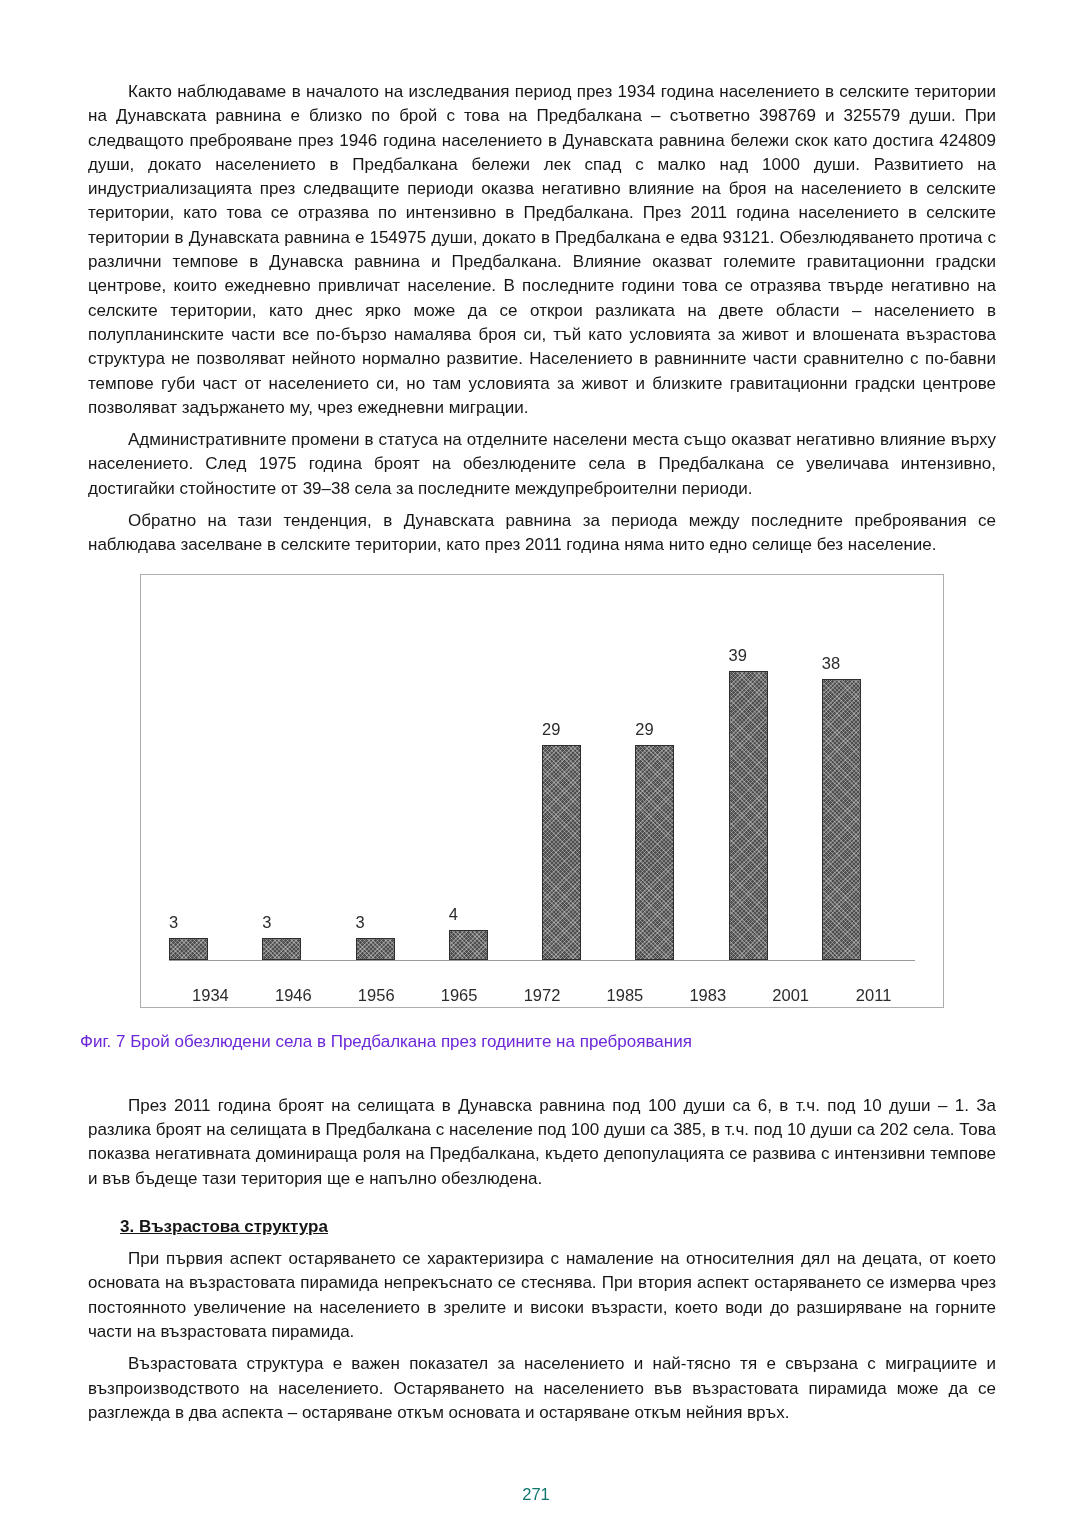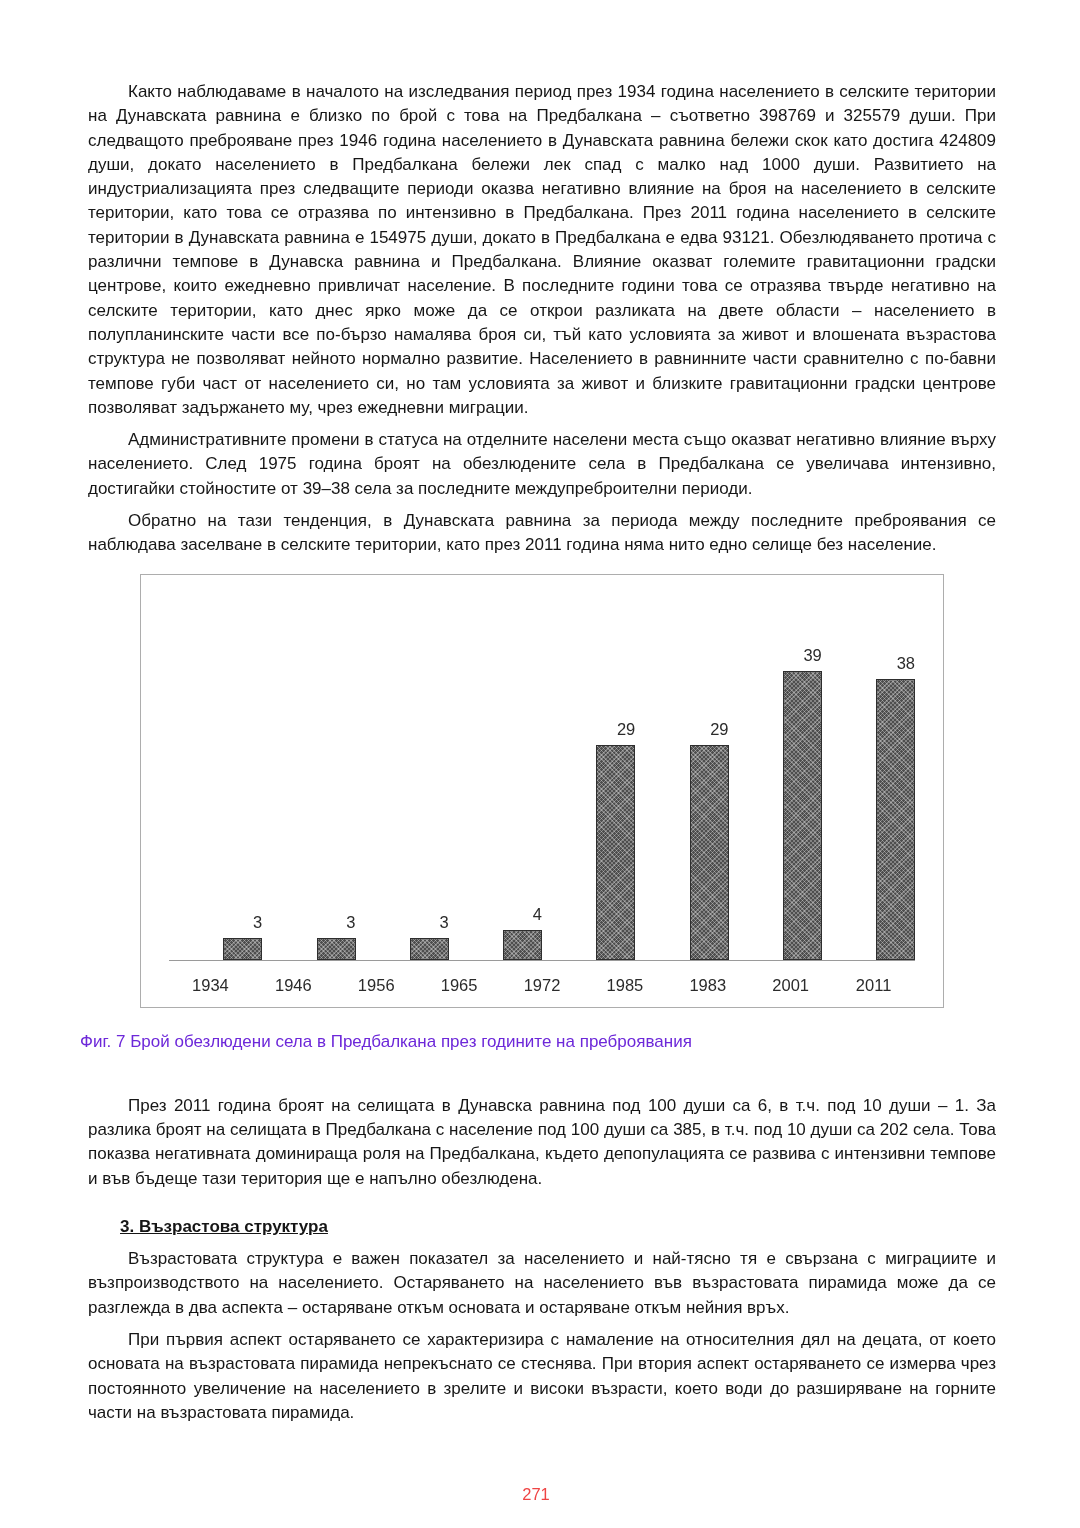--- a/index.html
+++ b/index.html
@@ -50,21 +50,21 @@
     top: 28px;
     bottom: 46px;
     display: flex;
     align-items: flex-end;
     border-bottom: 1px solid #9a9a9a;
   }
   .bar-col {
     flex: 1;
     display: flex;
     flex-direction: column;
-    align-items: flex-end;
+    align-items: flex-start;
     justify-content: flex-end;
     height: 100%;
   }
   .bar-val {
     font-size: 16.5px;
     color: #2b2b2b;
     margin-bottom: 7px;
     line-height: 18px;
   }
   .bar {
@@ -73,21 +73,21 @@
     background-color: #4e4e4e;
     border: 1px solid #2e2e2e;
     background-image:
       repeating-linear-gradient(45deg, rgba(255,255,255,0.30) 0 1px, rgba(0,0,0,0) 1px 3px),
       repeating-linear-gradient(135deg, rgba(255,255,255,0.30) 0 1px, rgba(0,0,0,0) 1px 3px);
   }
   .chart-x-axis {
     position: absolute;
     left: 28px;
     right: 28px;
-    bottom: 12px;
+    bottom: 2px;
     display: flex;
   }
   .x-label {
     flex: 1;
     text-align: center;
     font-size: 16.5px;
     color: #2b2b2b;
   }
   .figure-caption {
     margin: 22px 0 0 0;
@@ -99,21 +99,21 @@
   .after-figure {
     margin-top: 40px !important;
   }
   .page-footer {
     position: absolute;
     left: 0;
     right: 8px;
     bottom: 24px;
     text-align: center;
     font-size: 16.5px;
-    color: #ef4444;
+    color: #0f766e;
   }
 </style>
 </head>
 <body>
 
 <div class="content">
 
   <p class="body-text">Както наблюдаваме в началото на изследвания период през 1934 година населението в селските територии на Дунавската равнина е близко по брой с това на Предбалкана – съответно 398769 и 325579 души. При следващото преброяване през 1946 година населението в Дунавската равнина бележи скок като достига 424809 души, докато населението в Предбалкана бележи лек спад с малко над 1000 души. Развитието на индустриализацията през следващите периоди оказва негативно влияние на броя на населението в селските територии, като това се отразява по интензивно в Предбалкана. През 2011 година населението в селските територии в Дунавската равнина е 154975 души, докато в Предбалкана е едва 93121. Обезлюдяването протича с различни темпове в Дунавска равнина и Предбалкана. Влияние оказват големите гравитационни градски центрове, които ежедневно привличат население. В последните години това се отразява твърде негативно на селските територии, като днес ярко може да се открои разликата на двете области – населението в полупланинските части все по-бързо намалява броя си, тъй като условията за живот и влошената възрастова структура не позволяват нейното нормално развитие. Населението в равнинните части сравнително с по-бавни темпове губи част от населението си, но там условията за живот и близките гравитационни градски центрове позволяват задържането му, чрез ежедневни миграции.</p>
 
   <p class="body-text">Административните промени в статуса на отделните населени места също оказват негативно влияние върху населението. След 1975 година броят на обезлюдените села в Предбалкана се увеличава интензивно, достигайки стойностите от 39–38 села за последните междупреброителни периоди.</p>
@@ -167,19 +167,19 @@
         <div class="x-label">2011</div>
       </div>
   </div>
 
   <p class="figure-caption">Фиг. 7 Брой обезлюдени села в Предбалкана през годините на преброявания</p>
 
   <p class="body-text after-figure">През 2011 година броят на селищата в Дунавска равнина под 100 души са 6, в т.ч. под 10 души – 1. За разлика броят на селищата в Предбалкана с население под 100 души са 385, в т.ч. под 10 души са 202 села. Това показва негативната доминираща роля на Предбалкана, където депопулацията се развива с интензивни темпове и във бъдеще тази територия ще е напълно обезлюдена.</p>
 
   <h3 class="section-heading">3. Възрастова структура</h3>
 
+  <p class="body-text">При първия аспект остаряването се характеризира с намаление на относителния дял на децата, от което основата на възрастовата пирамида непрекъснато се стеснява. При втория аспект остаряването се измерва чрез постоянното увеличение на населението в зрелите и високи възрасти, което води до разширяване на горните части на възрастовата пирамида.</p>
+
   <p class="body-text">Възрастовата структура е важен показател за населението и най-тясно тя е свързана с миграциите и възпроизводството на населението. Остаряването на населението във възрастовата пирамида може да се разглежда в два аспекта – остаряване откъм основата и остаряване откъм нейния връх.</p>
-
-  <p class="body-text">При първия аспект остаряването се характеризира с намаление на относителния дял на децата, от което основата на възрастовата пирамида непрекъснато се стеснява. При втория аспект остаряването се измерва чрез постоянното увеличение на населението в зрелите и високи възрасти, което води до разширяване на горните части на възрастовата пирамида.</p>
 
 </div>
 
 <div class="page-footer">271</div>
 
 </body></html>

